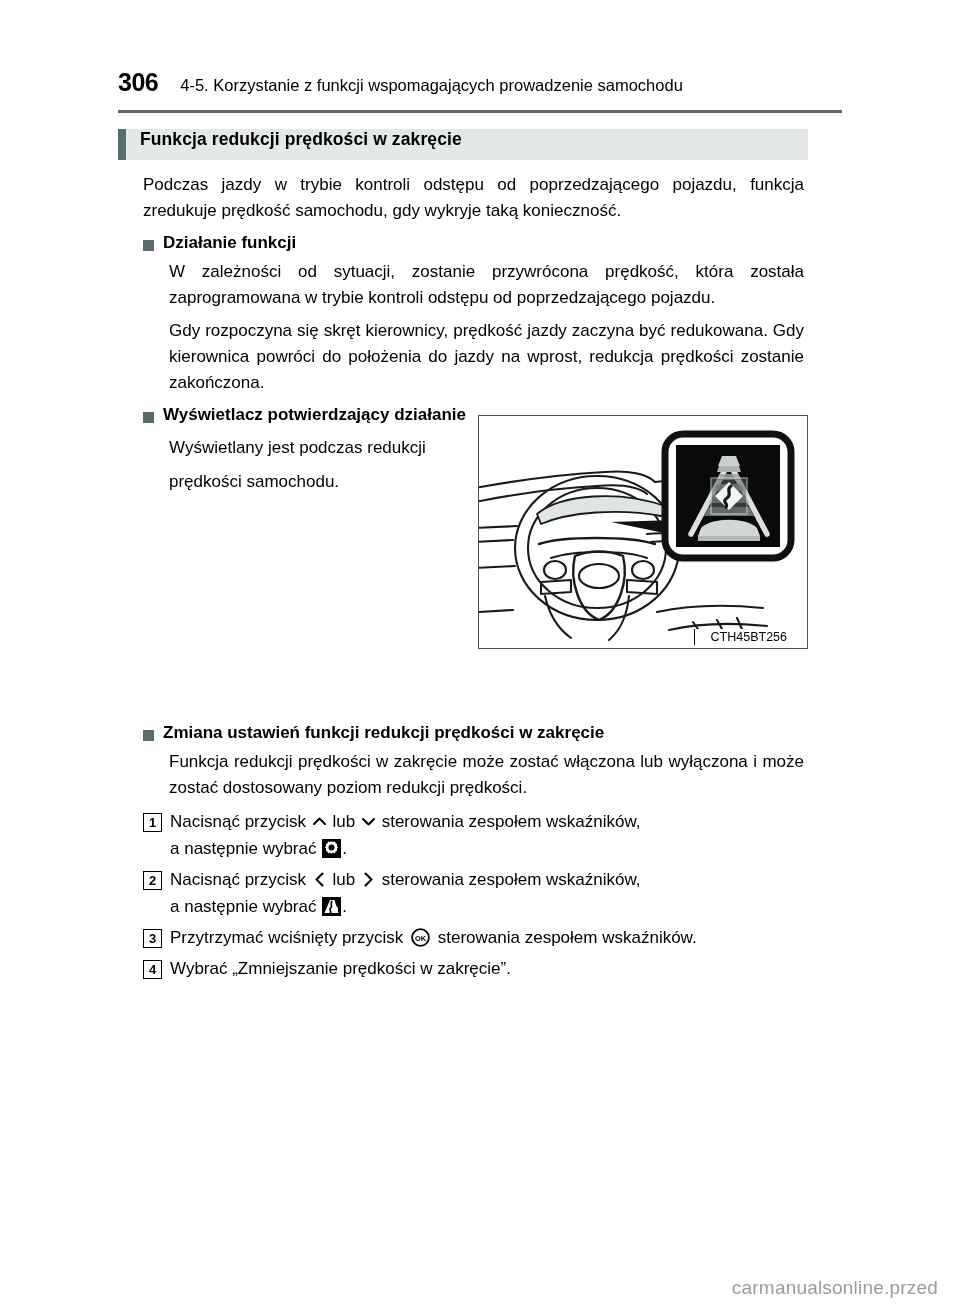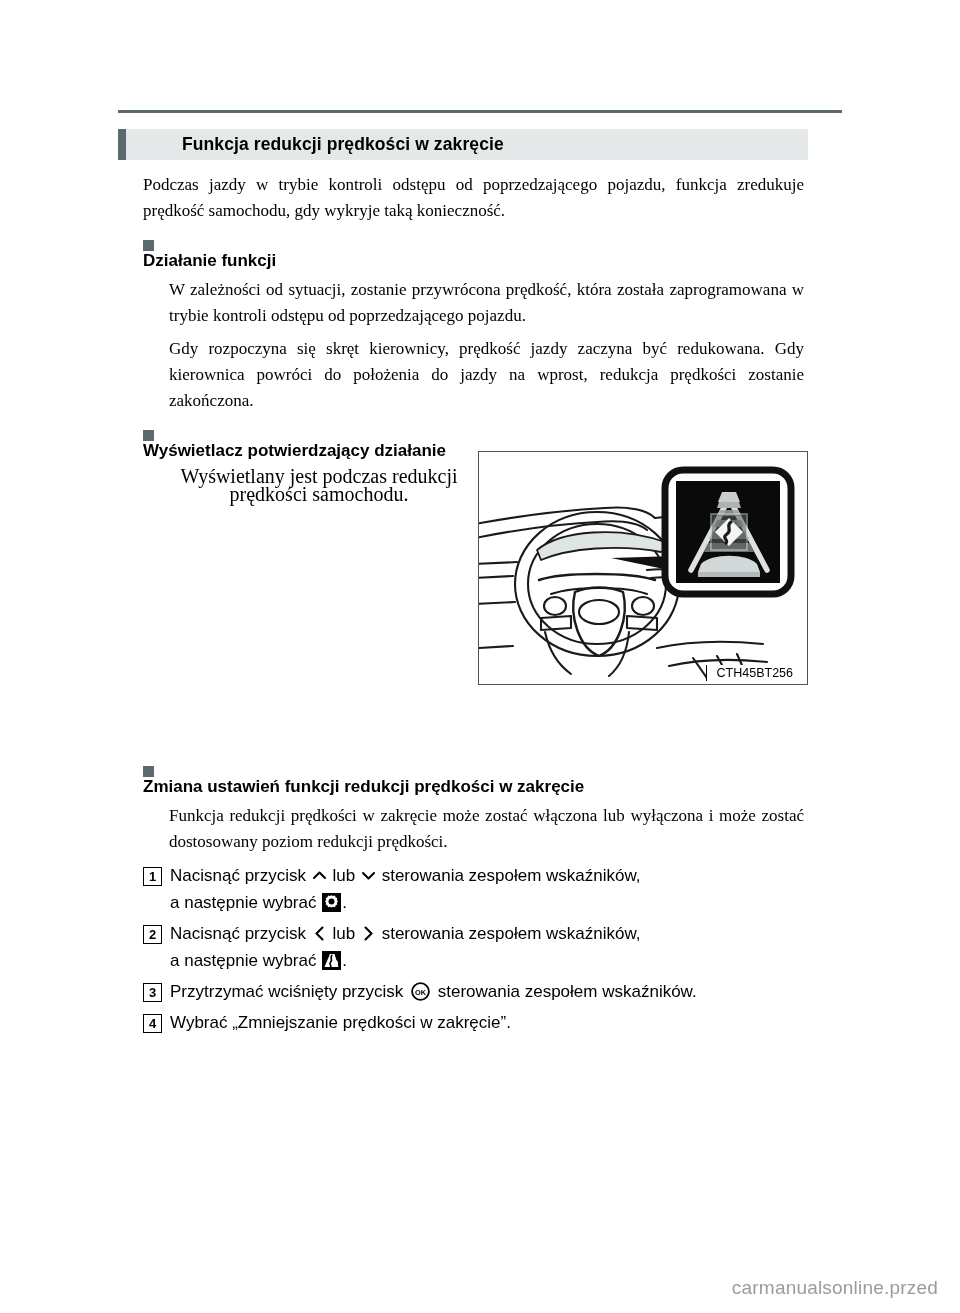--- a/index.html
+++ b/index.html
@@ -26,80 +26,80 @@
   }
   .headrule{
     position:absolute;left:118px;top:110px;width:724px;height:3px;
     background:#5b6b6d;
   }
 
   
   .titlebar{
     position:absolute;left:118px;top:129px;width:690px;height:31px;
     background:#e4e8e8;
-    display:flex;align-items:center;gap:42px;
+    display:flex;align-items:flex-start;
   }
   .titlebar .tick{
     width:8px;height:31px;background:#5b6b6d;flex:0 0 auto;
   }
   .titlebar .txt{
     font-size:17.5px;font-weight:bold;margin-left:14px;
     letter-spacing:0.1px;
   }
 
   
   .content{position:absolute;left:118px;top:172px;width:724px;}
-  p{margin:0;font-family:Liberation Serif, serif;}
+  p{margin:0;}
 
   .para{
     font-size:17px;line-height:26px;
     text-align:justify;
     margin-left:25px;width:661px;
     margin-bottom:7px;
   }
 
   .h2{
     display:flex;align-items:flex-start;
-    margin-left:25px;margin-top:9px;margin-bottom:6px;flex-direction:column;
+    margin-left:25px;margin-top:9px;margin-bottom:6px;
   }
   .h2 .sq{
     width:11px;height:11px;background:#5b6b6d;
     margin-top:7px;margin-right:9px;flex:0 0 auto;
   }
   .h2 .t{font-size:17px;font-weight:bold;}
 
   .indent1{
     margin-left:51px;width:635px;
     font-size:17px;line-height:26px;text-align:justify;
     margin-bottom:7px;
   }
 
   
   .figblock{position:relative;margin-top:6px;min-height:250px;}
   .figtext{width:330px;margin-left:51px;}
   .figtext .lead{
-    font-size:20px;line-height:18px;margin-bottom:6px;width:300px;text-align:center;
+    font-size:17px;line-height:34px;margin-bottom:6px;width:300px;
   }
   .figtext .sub{
     font-size:15px;line-height:23px;margin-left:25px;width:268px;
     text-align:justify;
   }
 
   .figure{
     position:absolute;right:34px;top:-16px;
     width:328px;height:232px;
     border:1.6px solid #4a5456;
     background:#fff;
     overflow:hidden;
   }
   .figcap{
     position:absolute;right:4px;bottom:3px;
     font-size:12.5px;
     background:#fff;
-    padding:1px 10px;
+    padding:1px 16px;
     border-left:1px solid #000;
   }
 
   
   .steps{margin-left:25px;margin-top:4px;}
   .step{
     display:flex;align-items:flex-start;
     margin-bottom:4px;
   }
   .numbox{
@@ -136,20 +136,24 @@
     position:absolute;right:22px;bottom:14px;
     font-size:19px;color:#9b9b9b;
     letter-spacing:0.2px;
   }
 </style>
 </head>
 <body>
 
 <div class="page">
 
+  <div class="header">
+    <span class="pageno">306</span>
+    <span class="headtitle">4-5. Korzystanie z funkcji wspomagających prowadzenie samochodu</span>
+  </div>
   <div class="headrule"></div>
 
   <div class="titlebar">
     <span class="tick"></span>
     <span class="txt">Funkcja redukcji prędkości w zakręcie</span>
   </div>
 
   <div class="content">
 
     <p class="para">Podczas jazdy w trybie kontroli odstępu od poprzedzającego pojazdu, funkcja zredukuje prędkość samochodu, gdy wykryje taką konieczność.</p>

